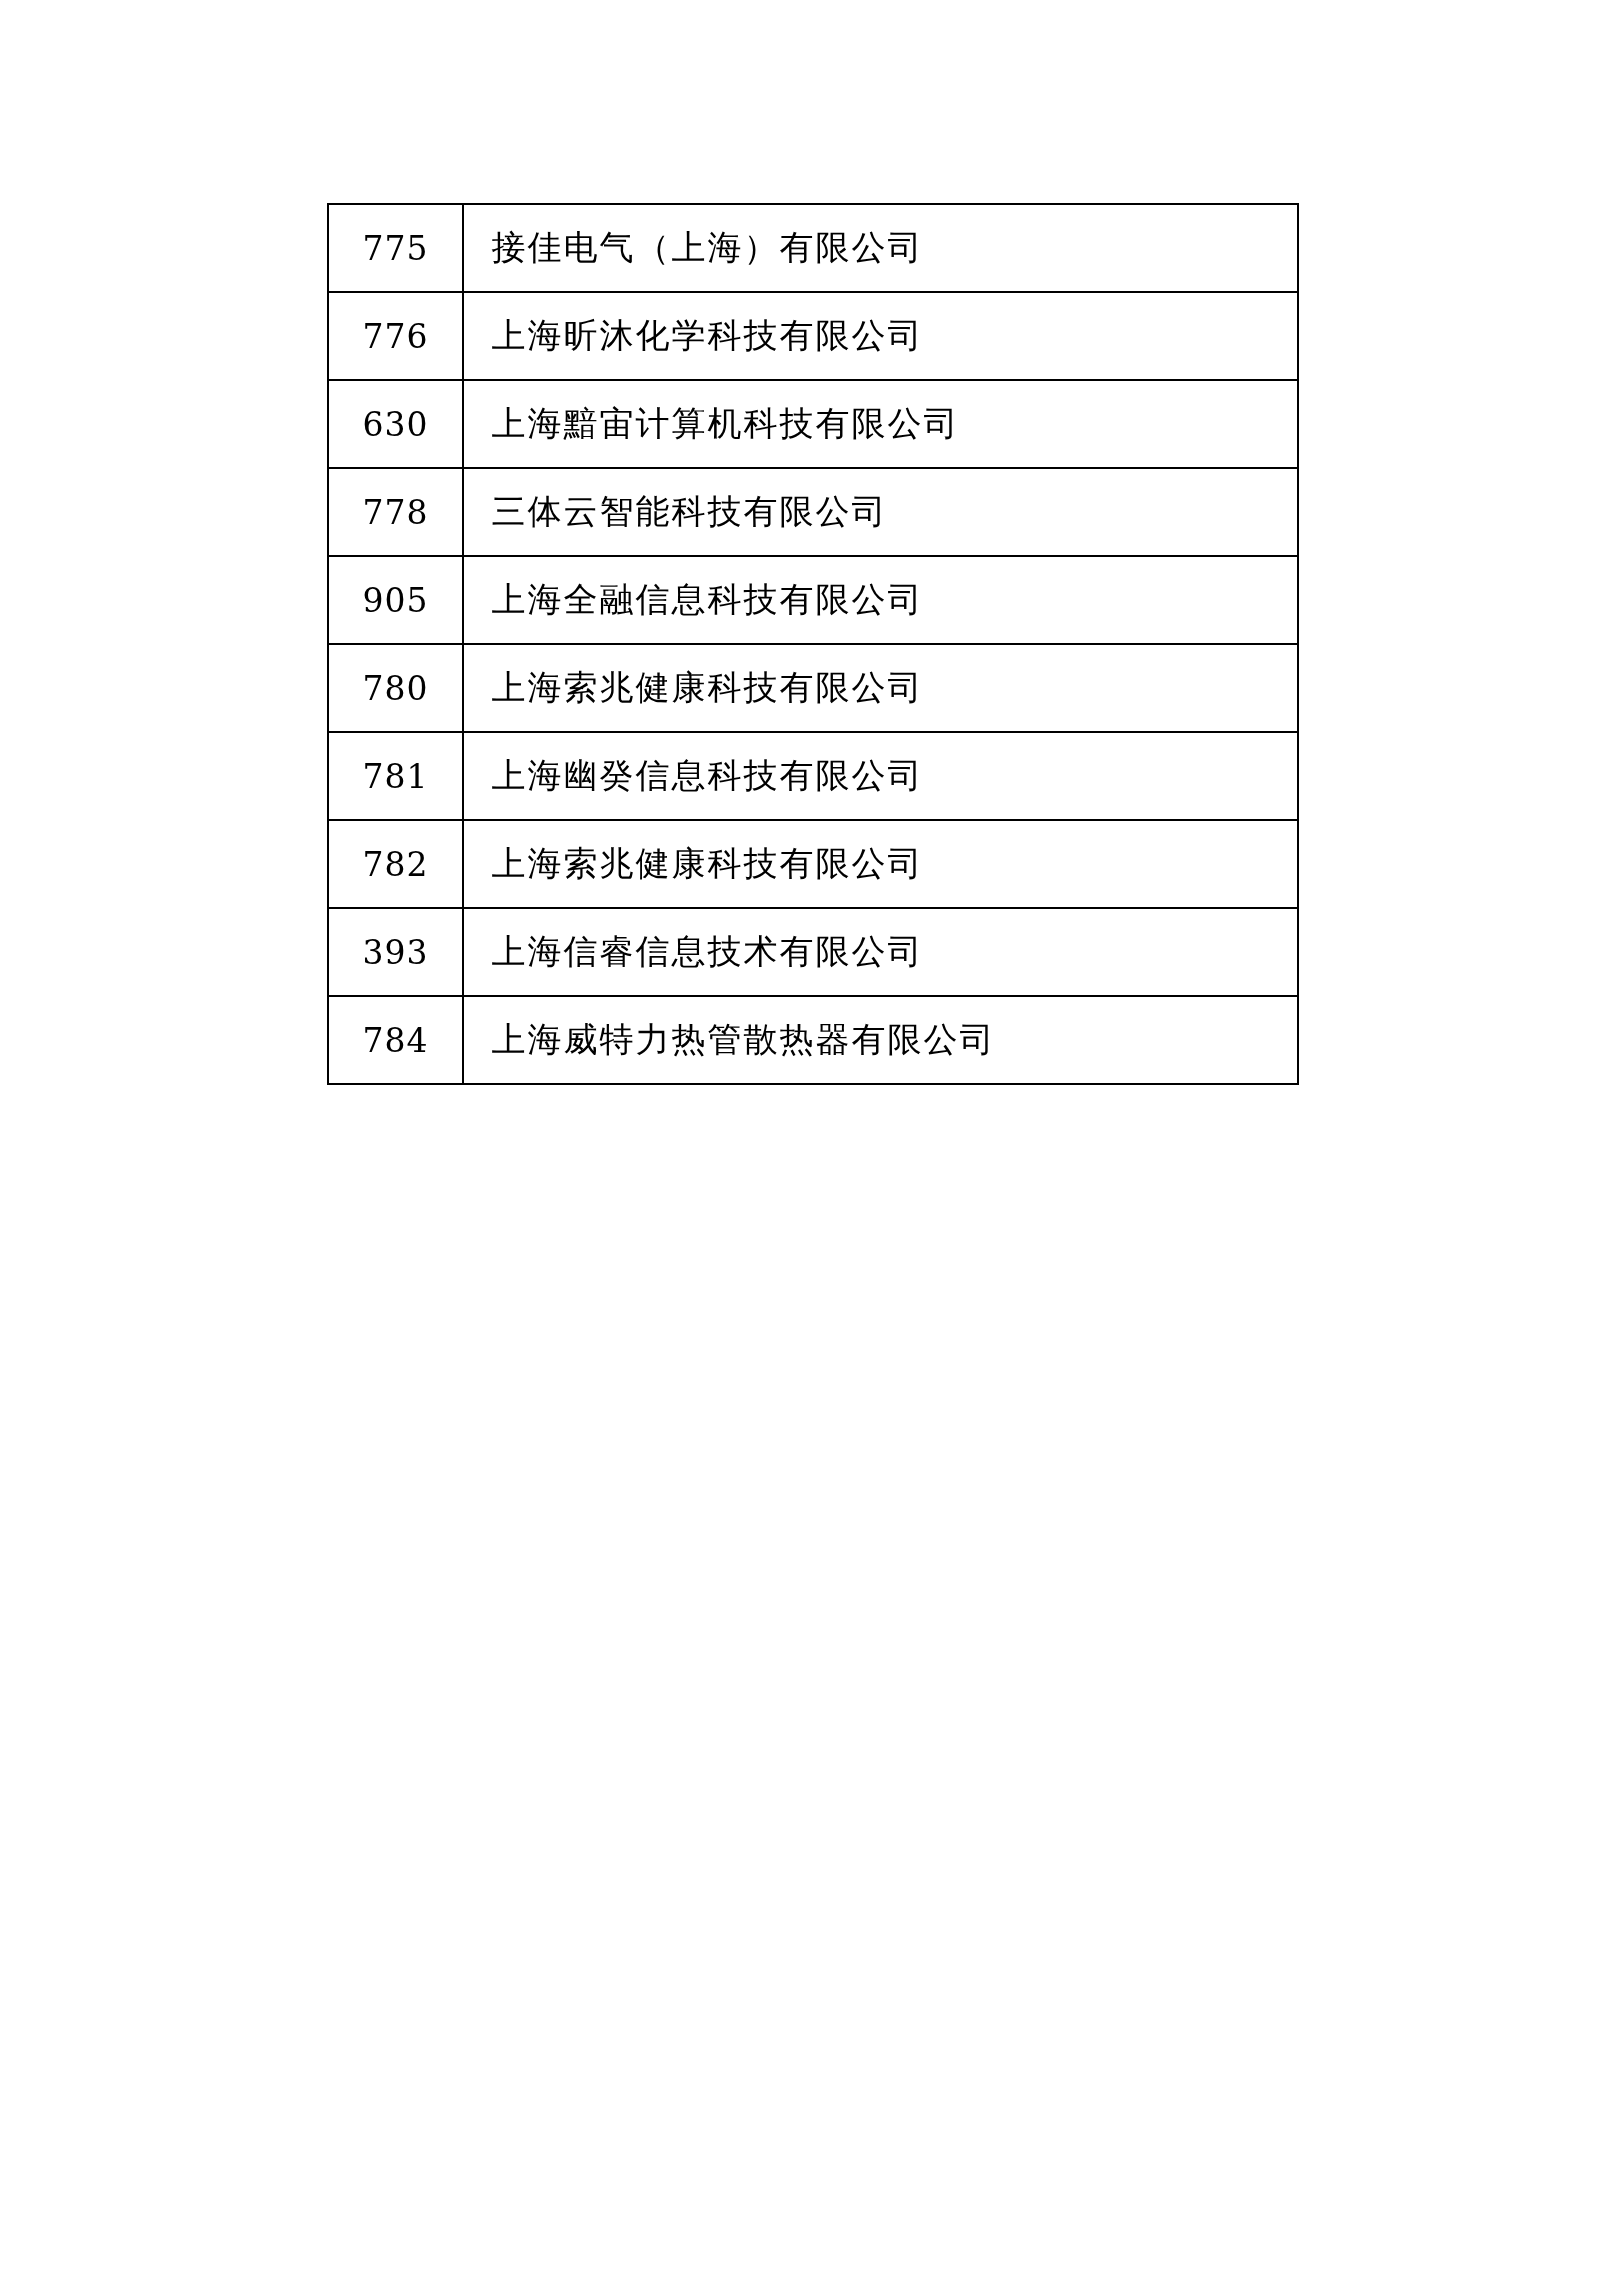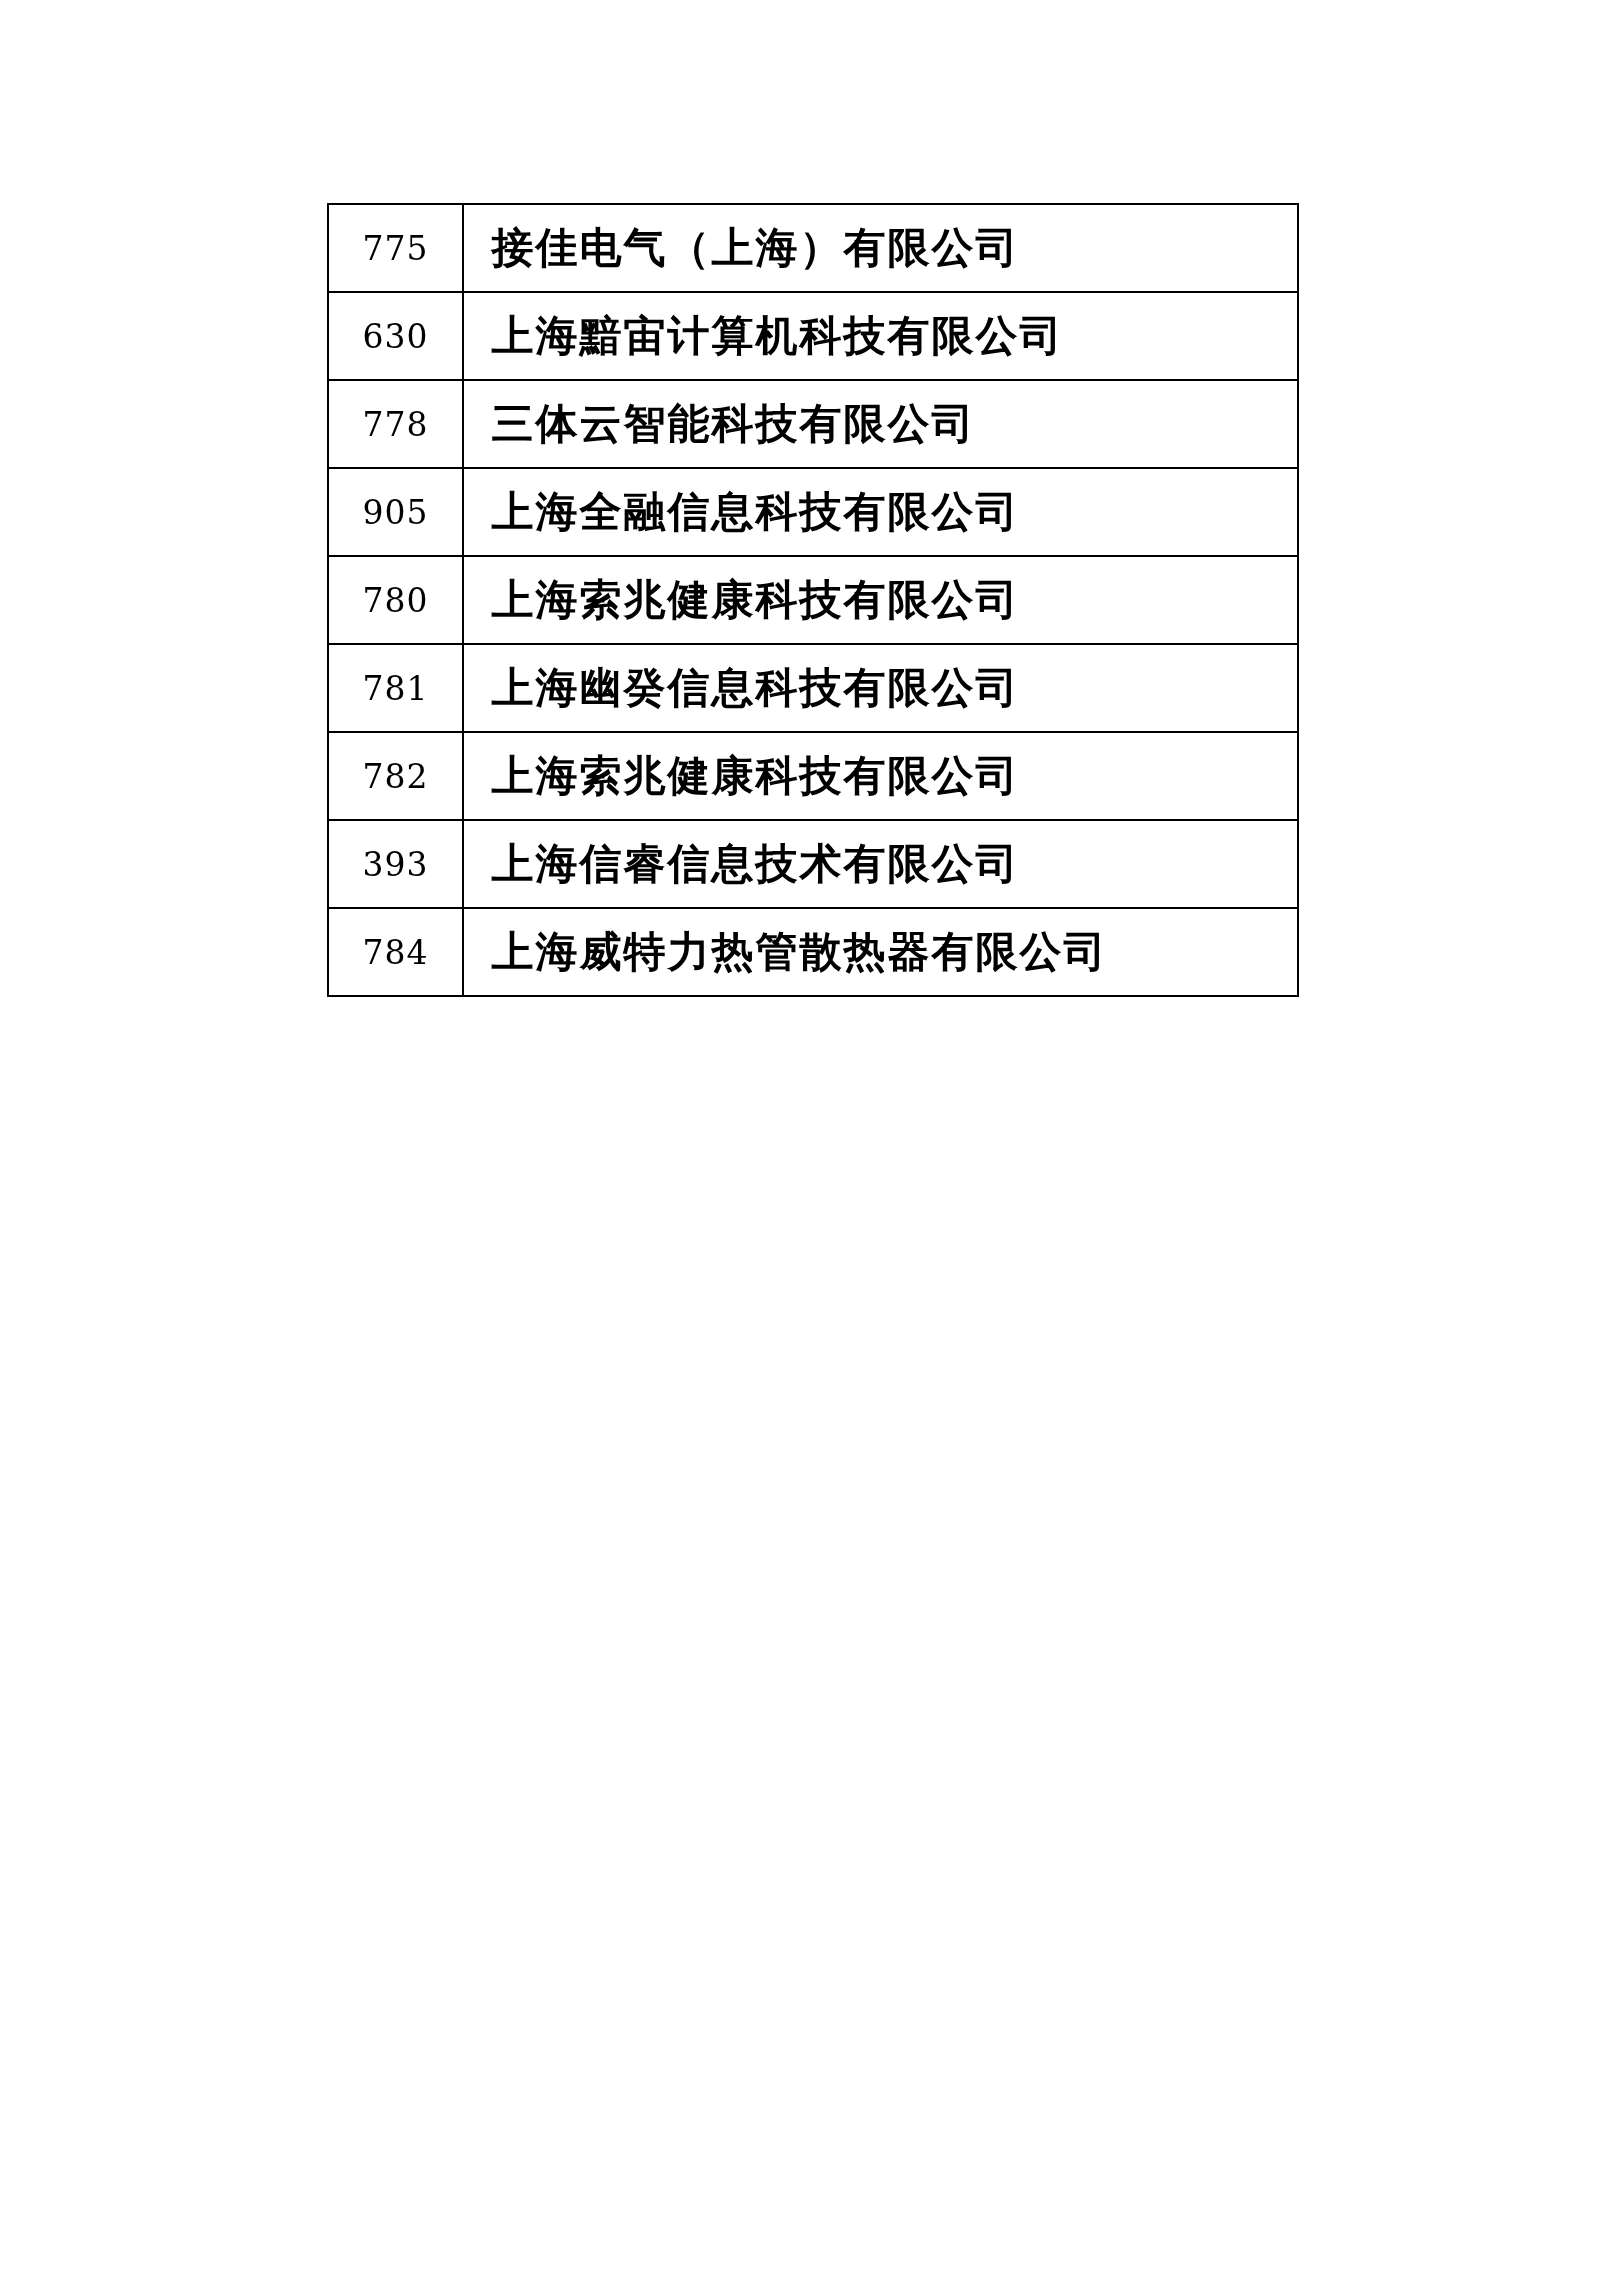--- a/index.html
+++ b/index.html
@@ -40,37 +40,40 @@
   .col-index {
     width: 135px;
     text-align: center;
     font-size: 33px;
     letter-spacing: 1px;
     font-family: "DejaVu Serif", "Liberation Serif", serif;
   }
   .col-name {
     width: 835px;
     text-align: left;
-    font-size: 42px;
+    font-size: 34px;
     padding-left: 27.4px !important;
     font-family: "DejaVu Serif", "Liberation Serif", serif;
     letter-spacing: 2px;
     white-space: nowrap;
-    font-weight: bold;
   }
 </style>
 </head>
 <body>
 
 <div class="page">
   <table class="doc-table">
     <tbody>
       <tr>
         <td class="col-index">775</td>
         <td class="col-name">接佳电气（上海）有限公司</td>
+      </tr>
+      <tr>
+        <td class="col-index">776</td>
+        <td class="col-name">上海昕沐化学科技有限公司</td>
       </tr>
       <tr>
         <td class="col-index">630</td>
         <td class="col-name">上海黯宙计算机科技有限公司</td>
       </tr>
       <tr>
         <td class="col-index">778</td>
         <td class="col-name">三体云智能科技有限公司</td>
       </tr>
       <tr>

